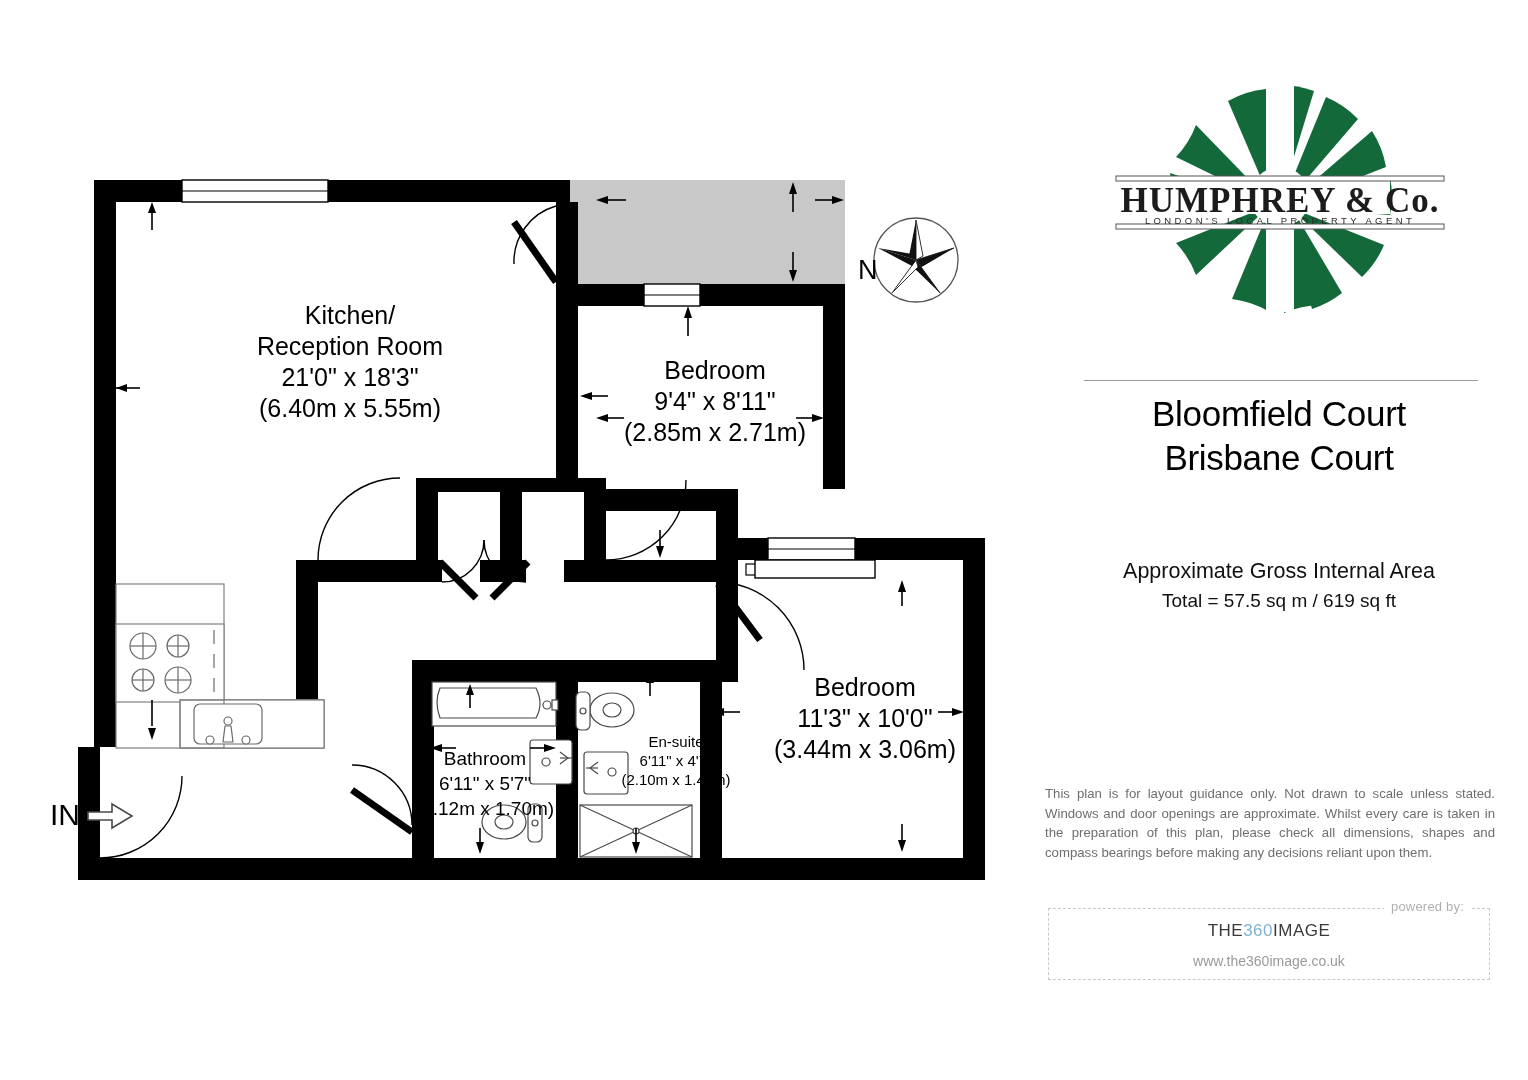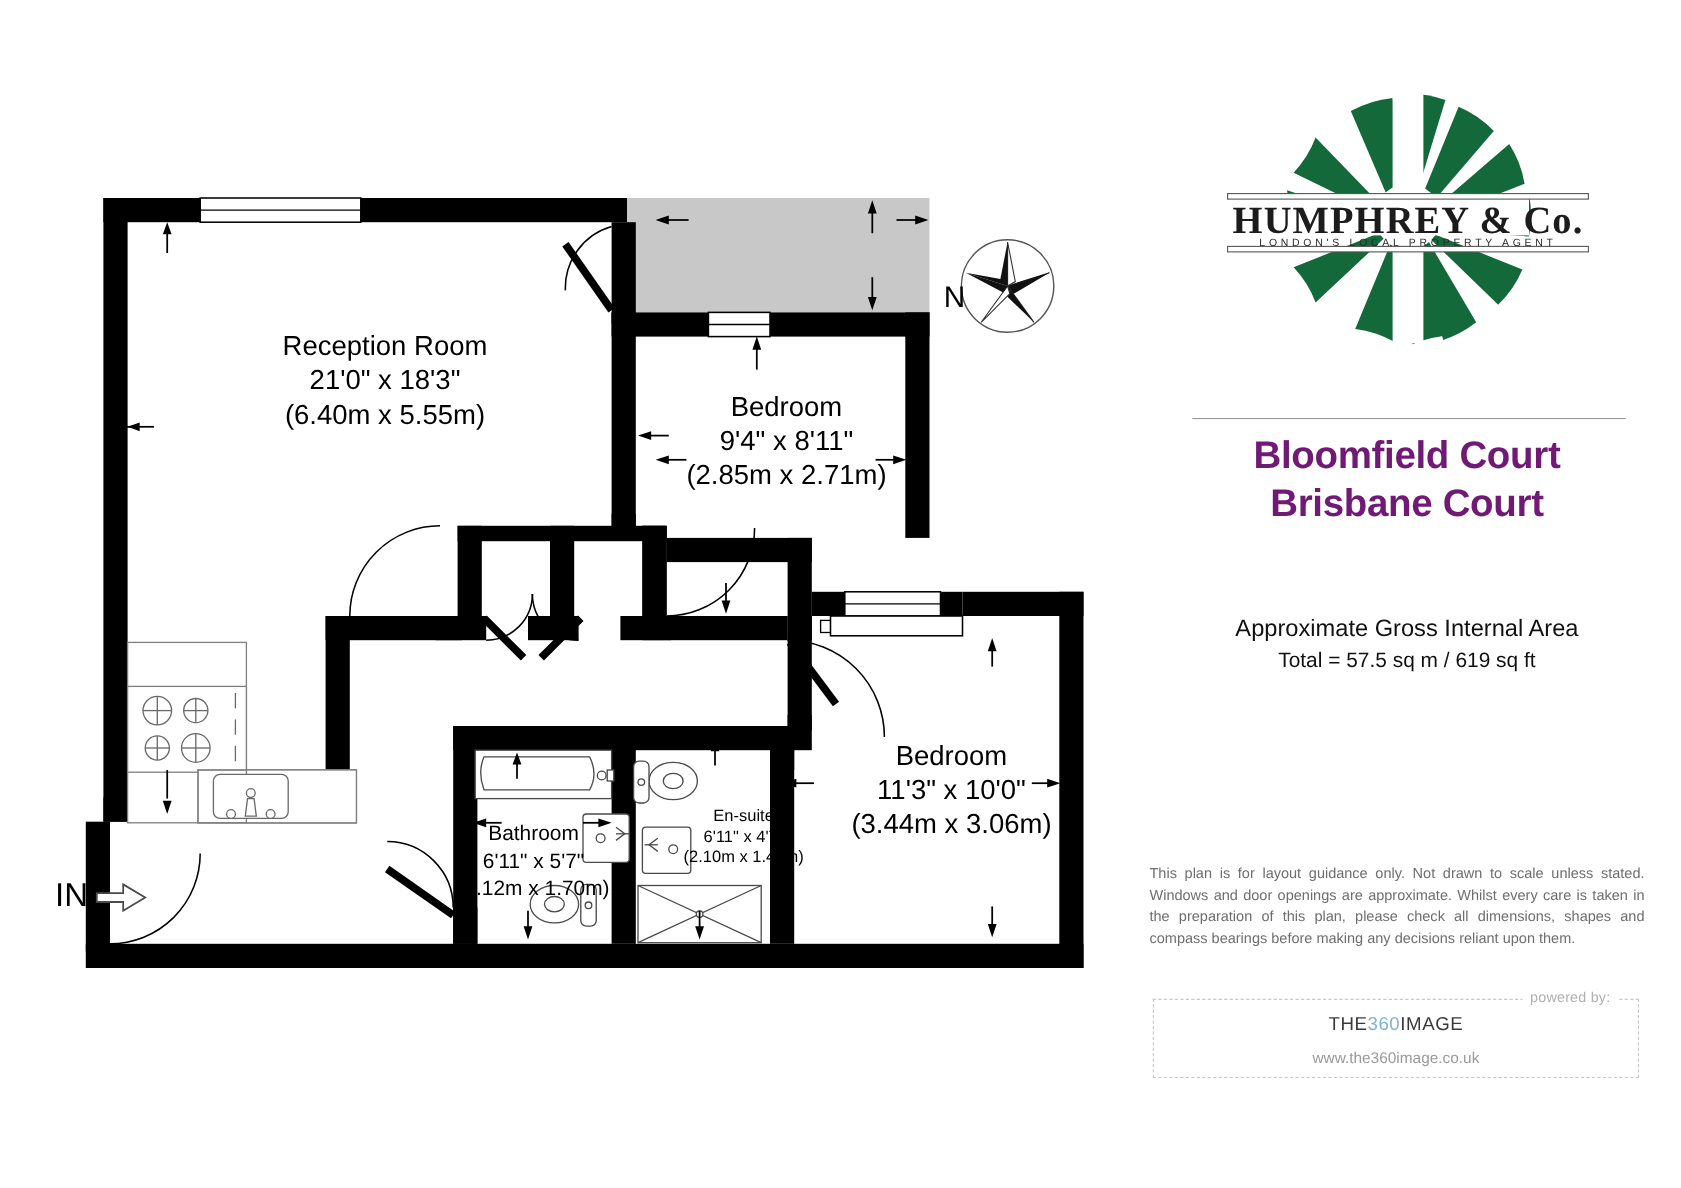--- a/index.html
+++ b/index.html
@@ -47,23 +47,22 @@
 
   #address-block {
     position: absolute;
     left: 10px; top: 392px;
     width: 478px;
     text-align: center;
   }
   .address-line {
     font-size: 35px;
     line-height: 44px;
-    color: #701a75;
+    color: #000000;
     letter-spacing: -0.3px;
-    font-weight: bold;
   }
 
   #area-block {
     position: absolute;
     left: 10px; top: 556px;
     width: 478px;
     text-align: center;
   }
   .area-head {
     font-size: 21.5px;
@@ -464,20 +463,21 @@
         </g>
       </g>
 
       <g fill="#ffffff" stroke="#4a4a4a" stroke-width="1.6">
         <path d="M 88 812 L 112 812 L 112 804 L 132 816 L 112 828 L 112 820 L 88 820 Z"></path>
       </g>
 
     </svg>
 
     <div class="room-label" style="left:180px; top:300px; width:340px;">
+      <div class="rl-name">Kitchen/</div>
       <div class="rl-name">Reception Room</div>
       <div class="rl-dim">21'0" x 18'3"</div>
       <div class="rl-dim">(6.40m x 5.55m)</div>
     </div>
 
 
     <div class="room-label" style="left:590px; top:355px; width:250px;">
       <div class="rl-name">Bedroom</div>
       <div class="rl-dim">9'4" x 8'11"</div>
       <div class="rl-dim">(2.85m x 2.71m)</div>

